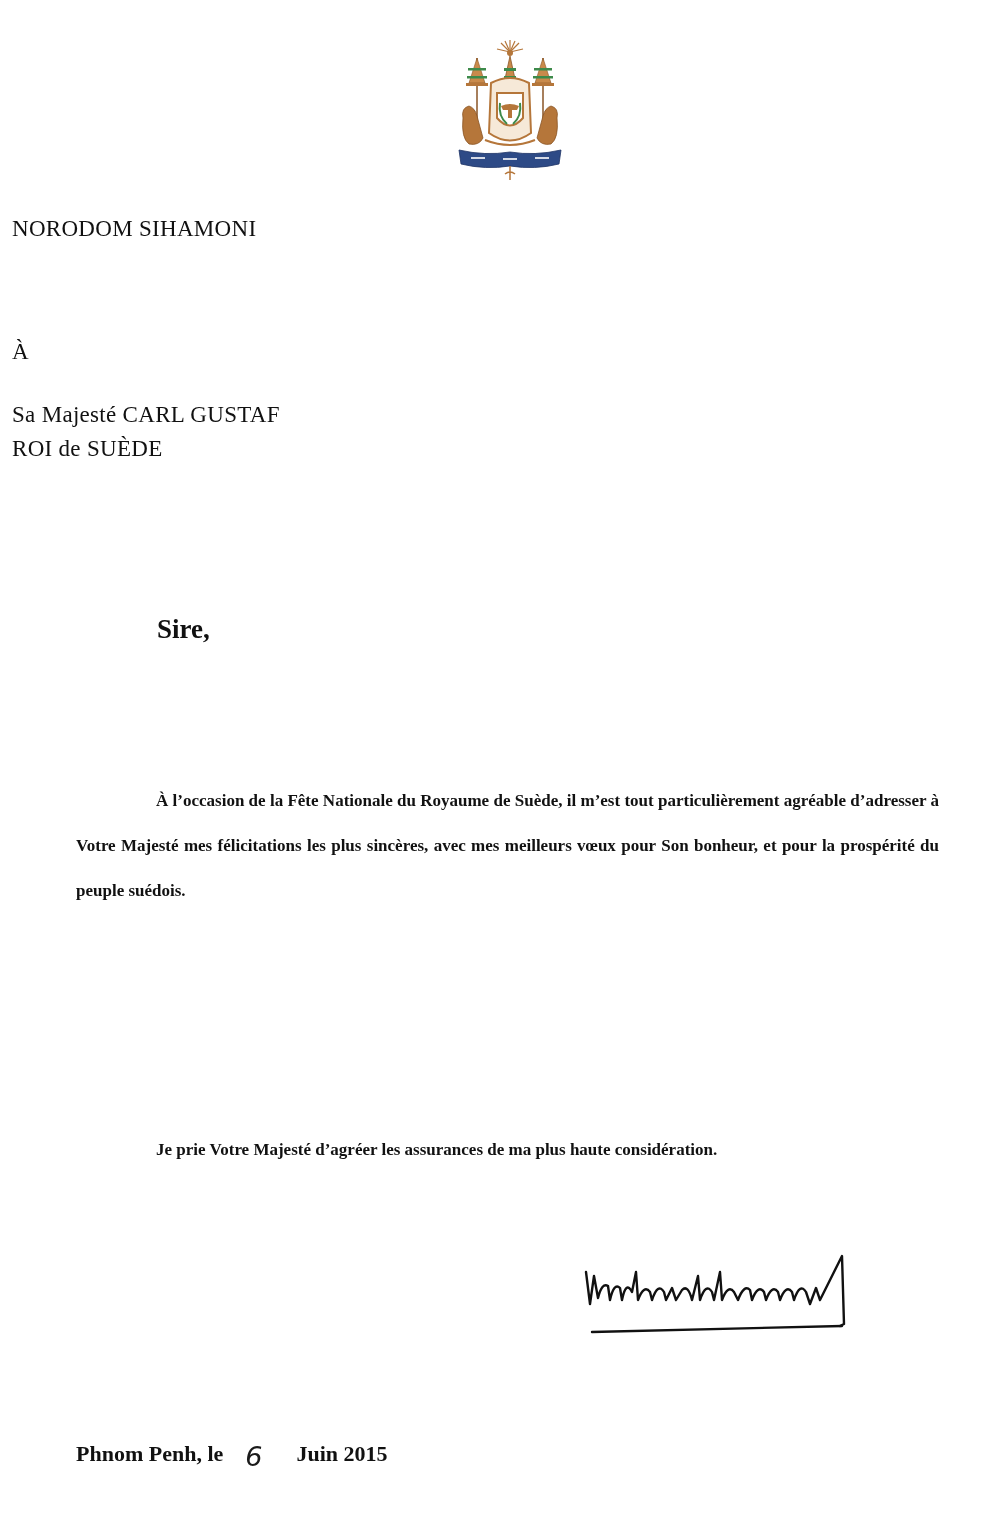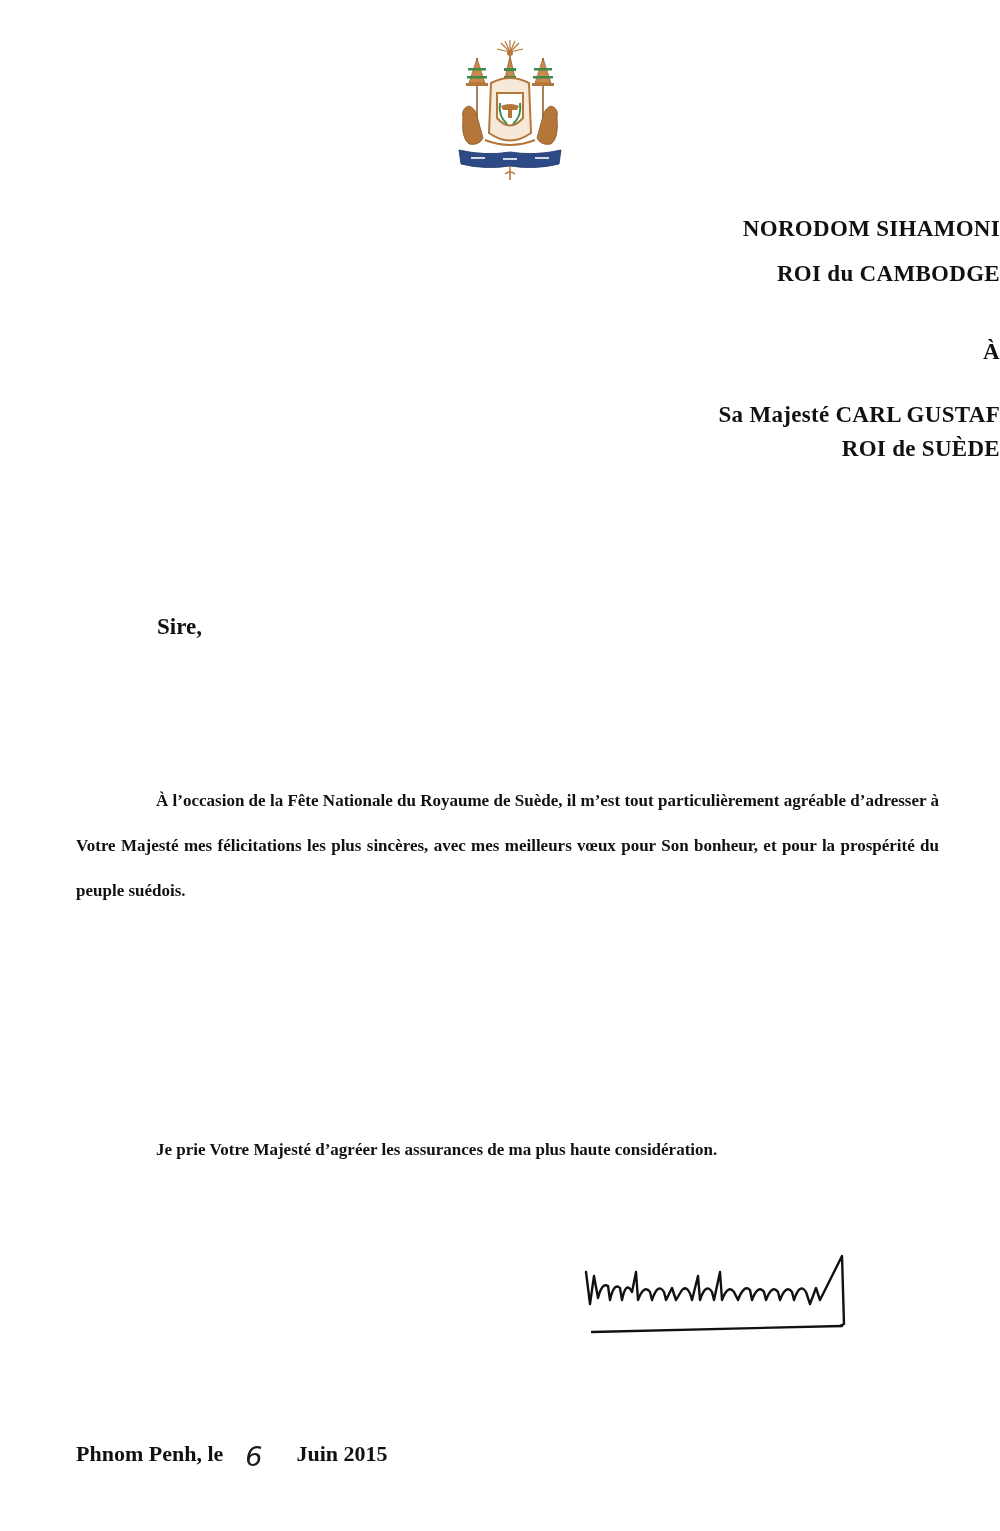--- a/index.html
+++ b/index.html
@@ -26,32 +26,32 @@
       position: absolute;
       left: 455px;
       top: 38px;
       width: 110px;
       height: 145px;
     }
     .heading-line {
       position: absolute;
       left: 0;
       width: 1000px;
-      text-align: right;
-      font-weight: bold;
+      text-align: left;
+      font-weight: normal;
       font-size: 23px;
       letter-spacing: 0.3px;
-      padding-left: 36px;
+      padding-left: 12px;
       box-sizing: border-box;
     }
     .salutation {
       position: absolute;
       left: 157px;
       top: 614px;
-      font-size: 23px;
+      font-size: 27px;
       font-weight: bold;
     }
     .paragraph {
       position: absolute;
       left: 76px;
       width: 863px;
       font-size: 17px;
       font-weight: bold;
       line-height: 45px;
       text-align: justify;
@@ -137,21 +137,20 @@
     <g fill="#ffffff" opacity="0.8">
       <rect x="16" y="119" width="14" height="2"></rect>
       <rect x="48" y="120" width="14" height="2"></rect>
       <rect x="80" y="119" width="14" height="2"></rect>
     </g>
 
     <path d="M55,128 L55,142 M50,136 Q55,132 60,136" stroke="#b5763a" stroke-width="1.5" fill="none"></path>
   </svg>
 
   <div class="heading-line" style="top:216px;">NORODOM SIHAMONI</div>
-  <div class="heading-line" style="top:261px;">ROI du CAMBODGE</div>
   <div class="heading-line" style="top:339px;">À</div>
   <div class="heading-line" style="top:394px;margin-top:8px;">Sa Majesté CARL GUSTAF</div>
   <div class="heading-line" style="top:436px;">ROI de SUÈDE</div>
 
   <div class="salutation">Sire,</div>
 
   <div class="paragraph" style="top:778px;"><span class="indent"></span><span>À l’occasion de la Fête Nationale du Royaume de Suède, il m’est tout particulièrement agréable d’adresser à Votre Majesté mes félicitations les plus sincères, avec mes meilleurs vœux pour Son bonheur, et pour la prospérité du peuple suédois.</span></div>
 
 
   <div class="paragraph" style="top:1127px;"><span class="indent"></span><span>Je prie Votre Majesté d’agréer les assurances de ma plus haute considération.</span></div>

